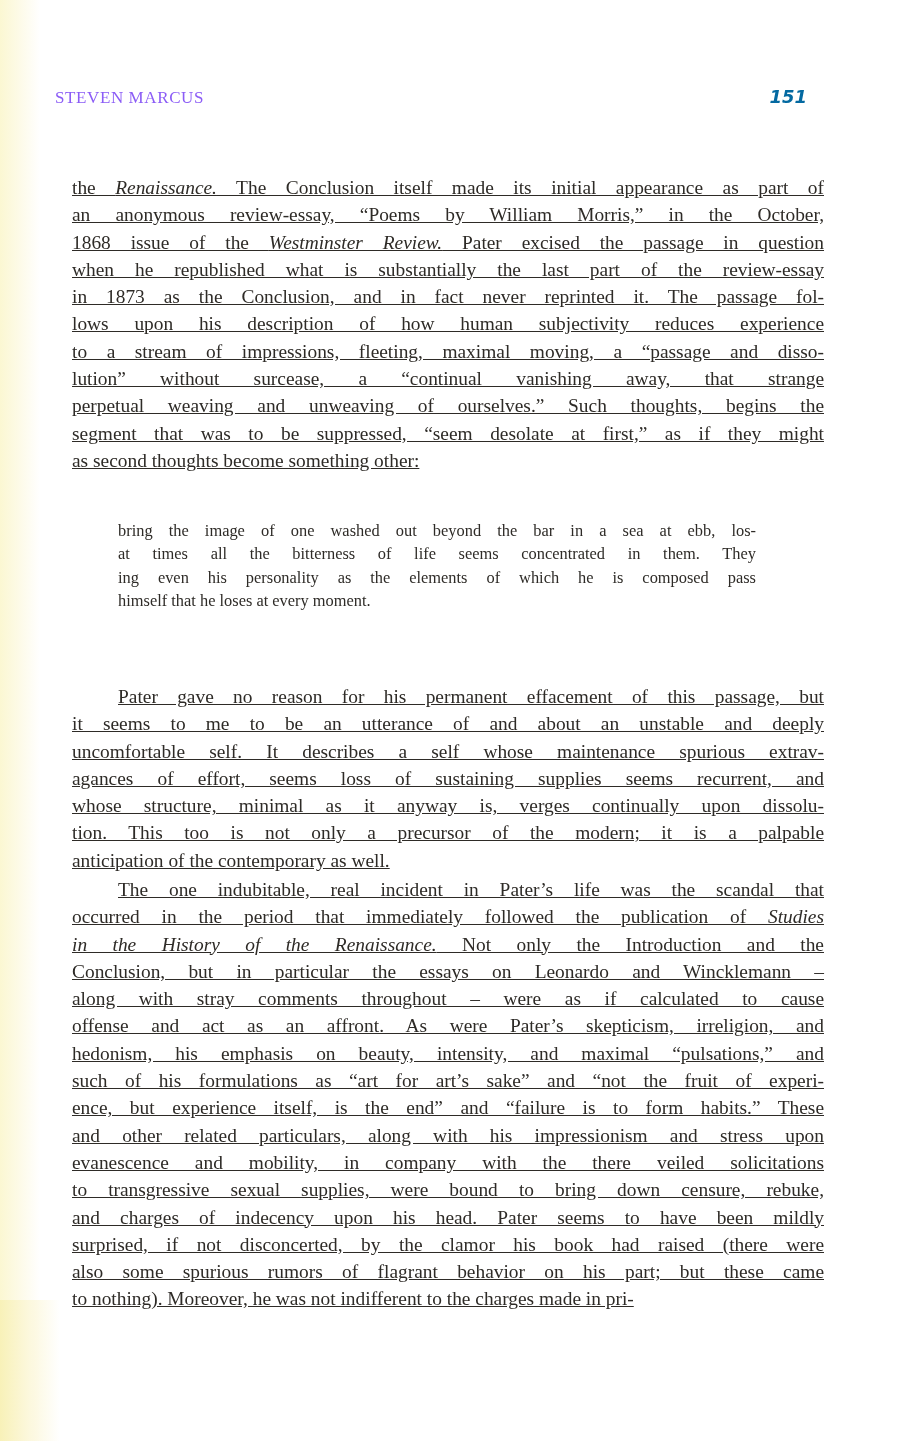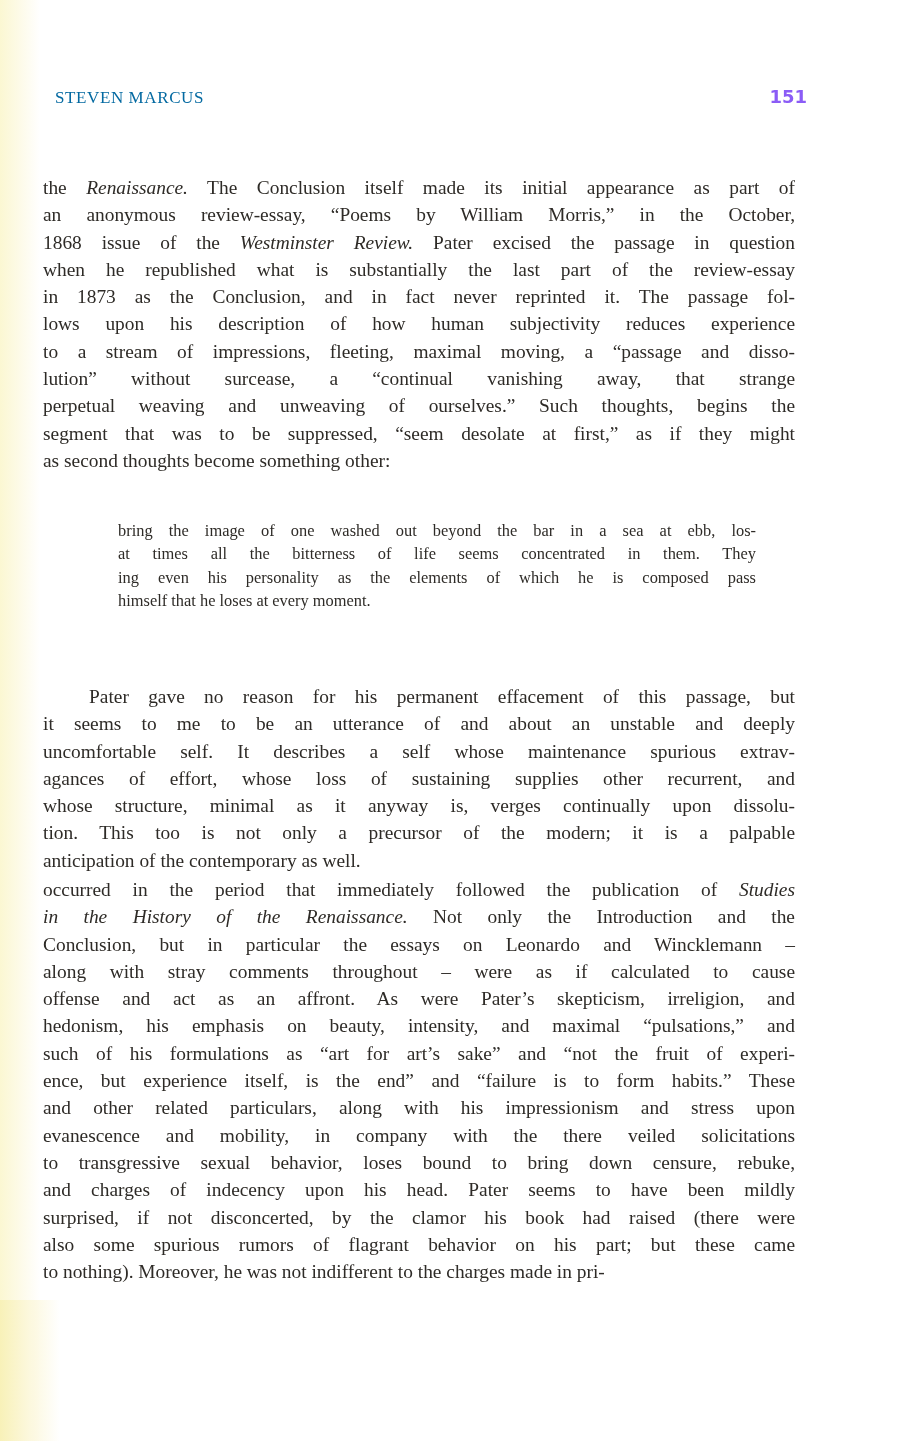--- a/index.html
+++ b/index.html
@@ -25,34 +25,36 @@
       position: absolute;
       left: 0; top: 1300px;
       width: 60px; height: 141px;
       background: linear-gradient(to right, #f8f1b8 0%, #fcf8de 50%, rgba(255,255,255,0) 100%);
     }
     .running-head {
       position: absolute;
       left: 55px; top: 88px;
       font-size: 17px;
       letter-spacing: 0.6px;
-      color: #0369a1;
+      color: #8b5cf6;
     }
     .page-number {
       position: absolute;
       right: 90px; top: 86px;
       font-family: "DejaVu Sans", sans-serif;
       font-weight: bold;
       font-size: 18px;
-      color: #8b5cf6;
+      color: #0369a1;
+      font-style: italic;
     }
     .text-block {
       position: absolute;
-      left: 43px;
+      left: 72px;
       width: 752px;
+      text-decoration: underline;
     }
     .line {
       display: block;
       font-size: 19.4px;
       line-height: 27.3px;
       height: 27.3px;
       white-space: nowrap;
       text-align: justify;
       text-align-last: justify;
     }
@@ -101,35 +103,36 @@
     <span class="line">bring the image of one washed out beyond the bar in a sea at ebb, los-</span>
     <span class="line">at times all the bitterness of life seems concentrated in them. They</span>
     <span class="line">ing even his personality as the elements of which he is composed pass</span>
     <span class="line last">himself that he loses at every moment.</span>
   </div>
 
 <div class="text-block" id="para2" style="top:683px;">
     <span class="line indent">Pater gave no reason for his permanent effacement of this passage, but</span>
     <span class="line">it seems to me to be an utterance of and about an unstable and deeply</span>
     <span class="line">uncomfortable self. It describes a self whose maintenance spurious extrav-</span>
-    <span class="line">agances of effort, whose loss of sustaining supplies other recurrent, and</span>
+    <span class="line">agances of effort, seems loss of sustaining supplies seems recurrent, and</span>
     <span class="line">whose structure, minimal as it anyway is, verges continually upon dissolu-</span>
     <span class="line">tion. This too is not only a precursor of the modern; it is a palpable</span>
     <span class="line last">anticipation of the contemporary as well.</span>
   </div>
 
 <div class="text-block" id="para3" style="top:876px;">
+    <span class="line indent"><span>The one indubitable, real incident in Pater’s life was the scandal that</span></span>
     <span class="line"><span>occurred in the period that immediately followed the publication of </span><i>Studies</i></span>
     <span class="line"><i>in the History of the Renaissance.</i><span> Not only the Introduction and the</span></span>
     <span class="line"><span>Conclusion, but in particular the essays on Leonardo and Wincklemann –</span></span>
     <span class="line"><span>along with stray comments throughout – were as if calculated to cause</span></span>
     <span class="line"><span>offense and act as an affront. As were Pater’s skepticism, irreligion, and</span></span>
     <span class="line"><span>hedonism, his emphasis on beauty, intensity, and maximal “pulsations,” and</span></span>
     <span class="line"><span>such of his formulations as “art for art’s sake” and “not the fruit of experi-</span></span>
     <span class="line"><span>ence, but experience itself, is the end” and “failure is to form habits.” These</span></span>
     <span class="line"><span>and other related particulars, along with his impressionism and stress upon</span></span>
     <span class="line"><span>evanescence and mobility, in company with the there veiled solicitations</span></span>
-    <span class="line"><span>to transgressive sexual behavior, loses bound to bring down censure, rebuke,</span></span>
+    <span class="line"><span>to transgressive sexual supplies, were bound to bring down censure, rebuke,</span></span>
     <span class="line"><span>and charges of indecency upon his head. Pater seems to have been mildly</span></span>
     <span class="line"><span>surprised, if not disconcerted, by the clamor his book had raised (there were</span></span>
     <span class="line"><span>also some spurious rumors of flagrant behavior on his part; but these came</span></span>
     <span class="line last"><span>to nothing). Moreover, he was not indifferent to the charges made in pri-</span></span>
   </div>
 
 </body></html>

